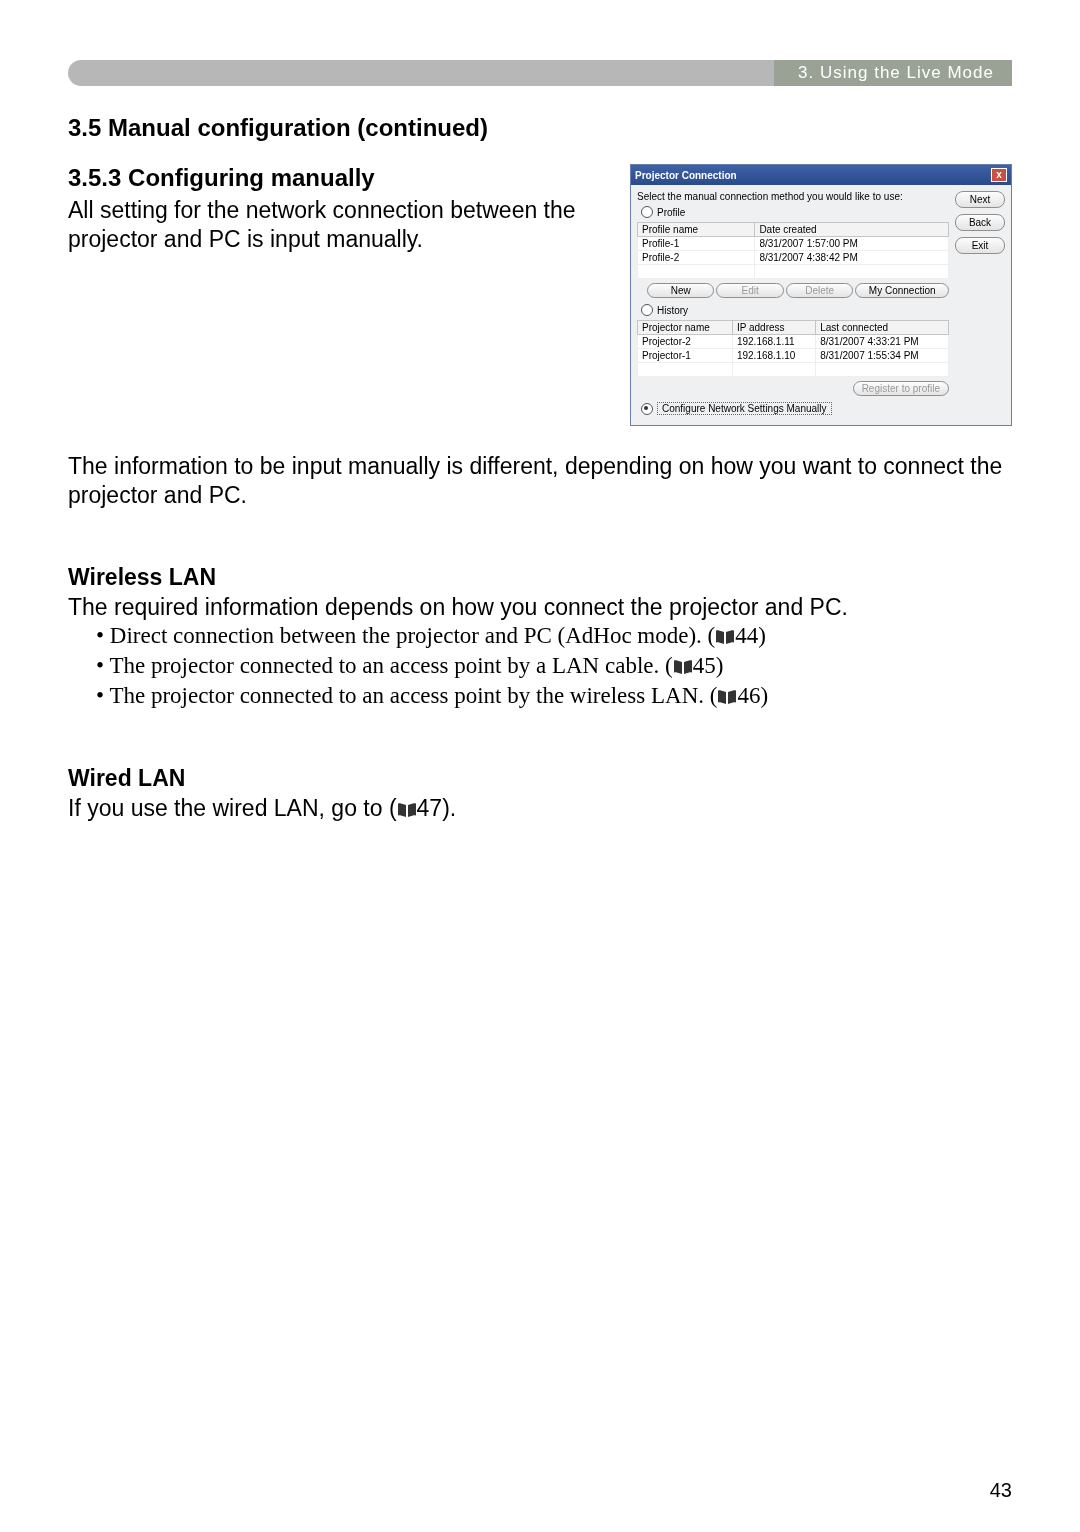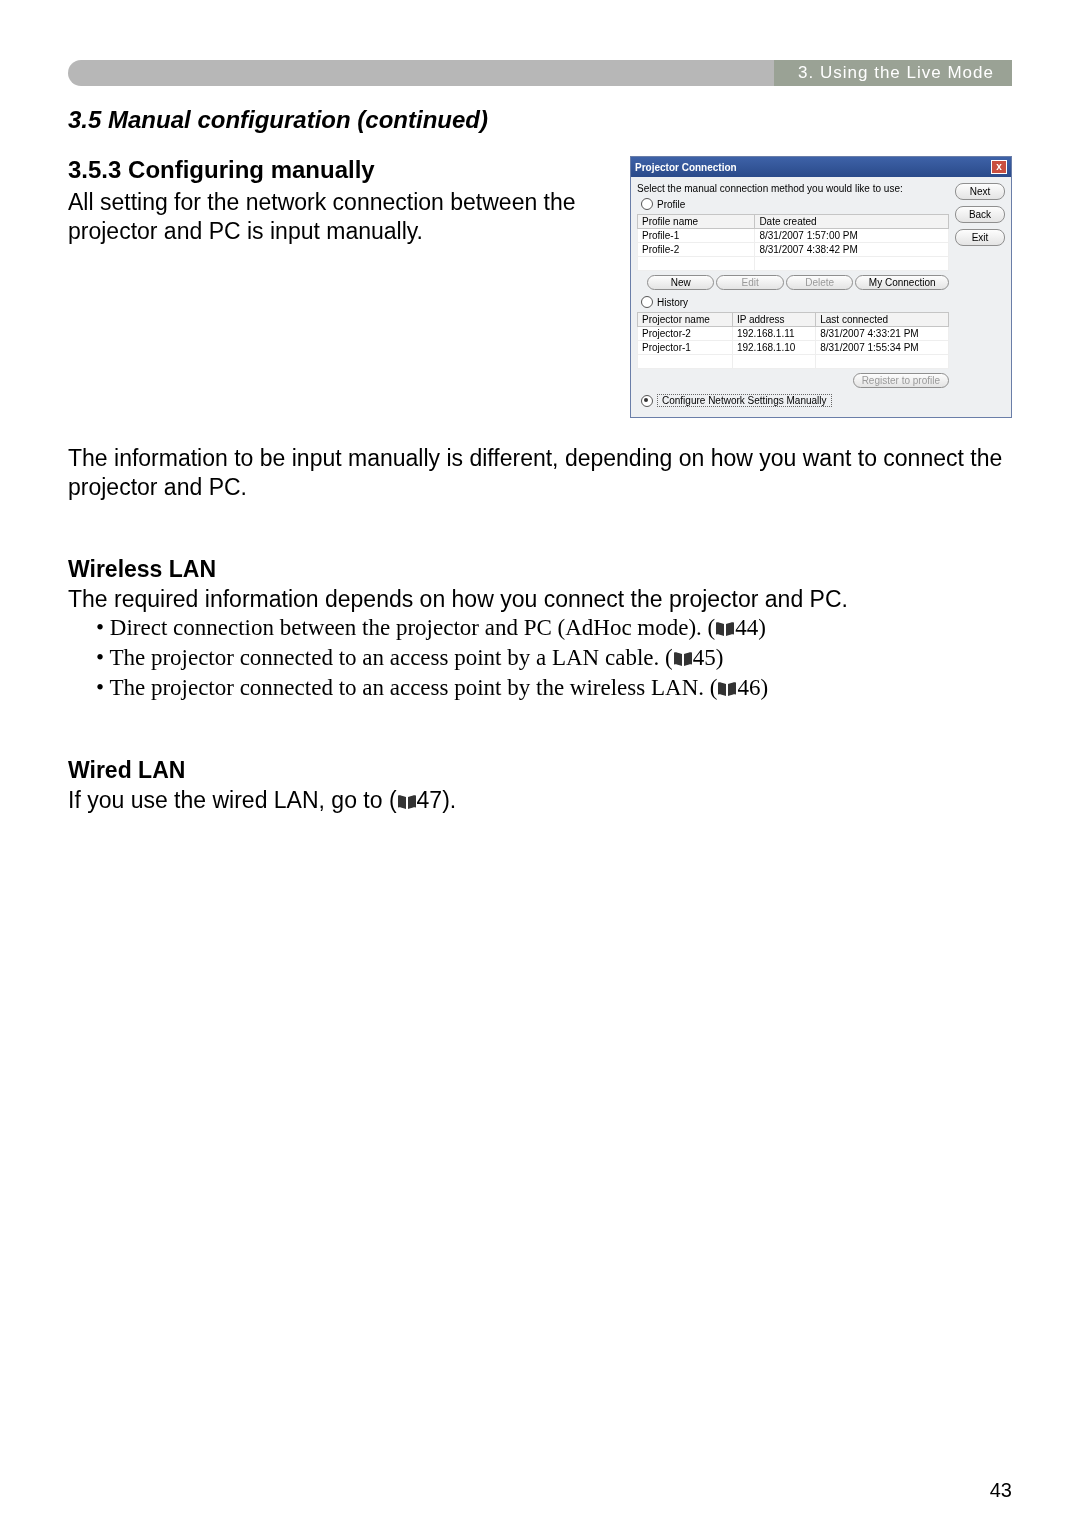--- a/index.html
+++ b/index.html
@@ -12,21 +12,21 @@
   .page {
     padding: 60px 68px 40px 68px;
     box-sizing: border-box;
     width: 1080px;
     min-height: 1532px;
     position: relative;
   }
   .top-bar {
     position: relative;
     height: 26px;
-    margin-bottom: 20px;
+    margin-bottom: 28px;
   }
   .top-bar-grey {
     background: #b7b7b7;
     height: 26px;
     border-radius: 13px 0 0 13px;
     position: absolute;
     left: 0; right: 0; top: 0;
   }
   .top-bar-label {
     position: absolute;
@@ -35,21 +35,20 @@
     height: 26px;
     background: #9aa295;
     color: #fff;
     font-size: 17px;
     letter-spacing: 1px;
     padding: 0 18px 0 24px;
     line-height: 26px;
     border-radius: 0;
   }
   .section-num-title {
-    font-style: italic;
     font-weight: bold;
     font-size: 24px;
     margin-bottom: 22px;
   }
   .sub-heading {
     font-weight: 900;
     font-size: 24px;
     font-family: Arial, Helvetica, sans-serif;
     margin-bottom: 4px;
   }

